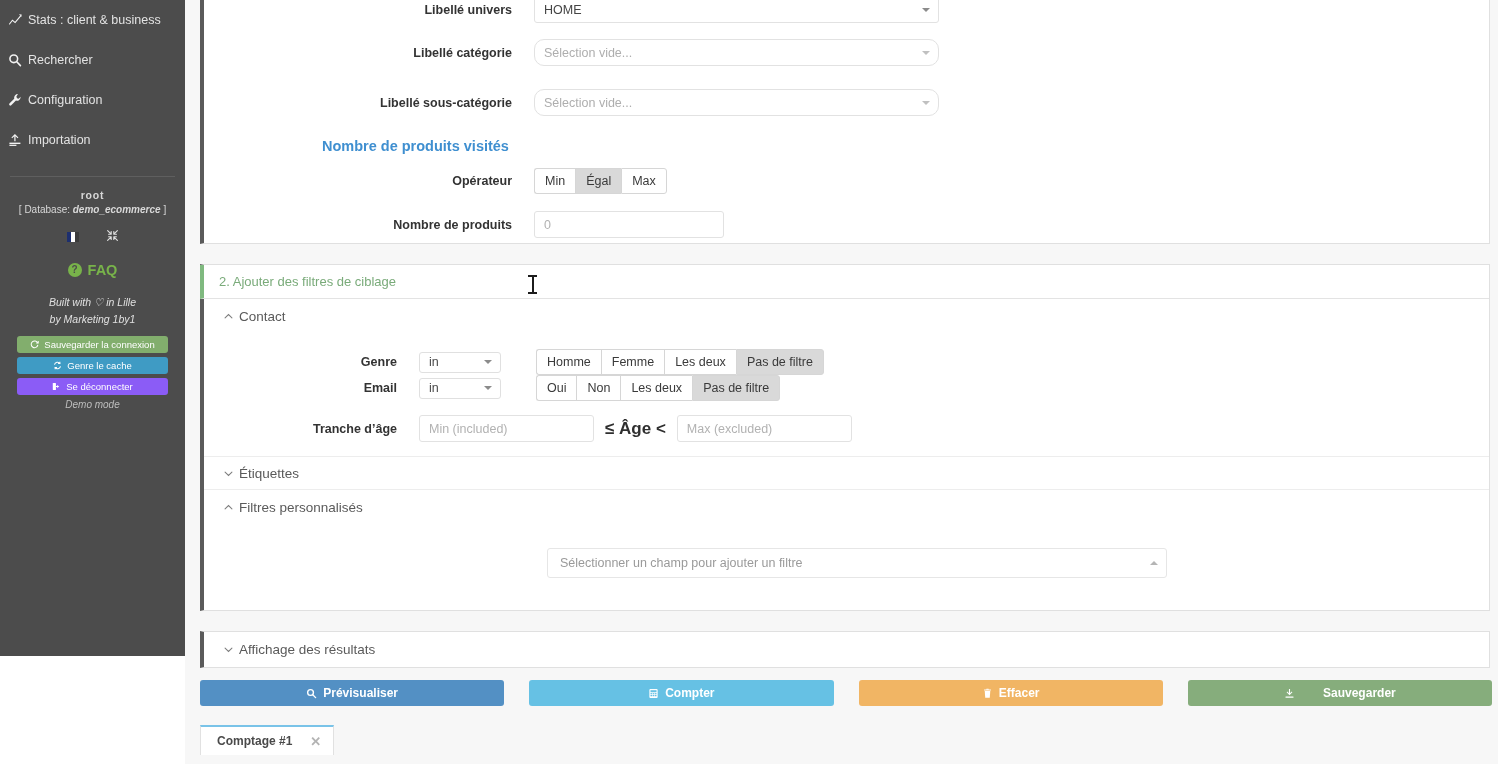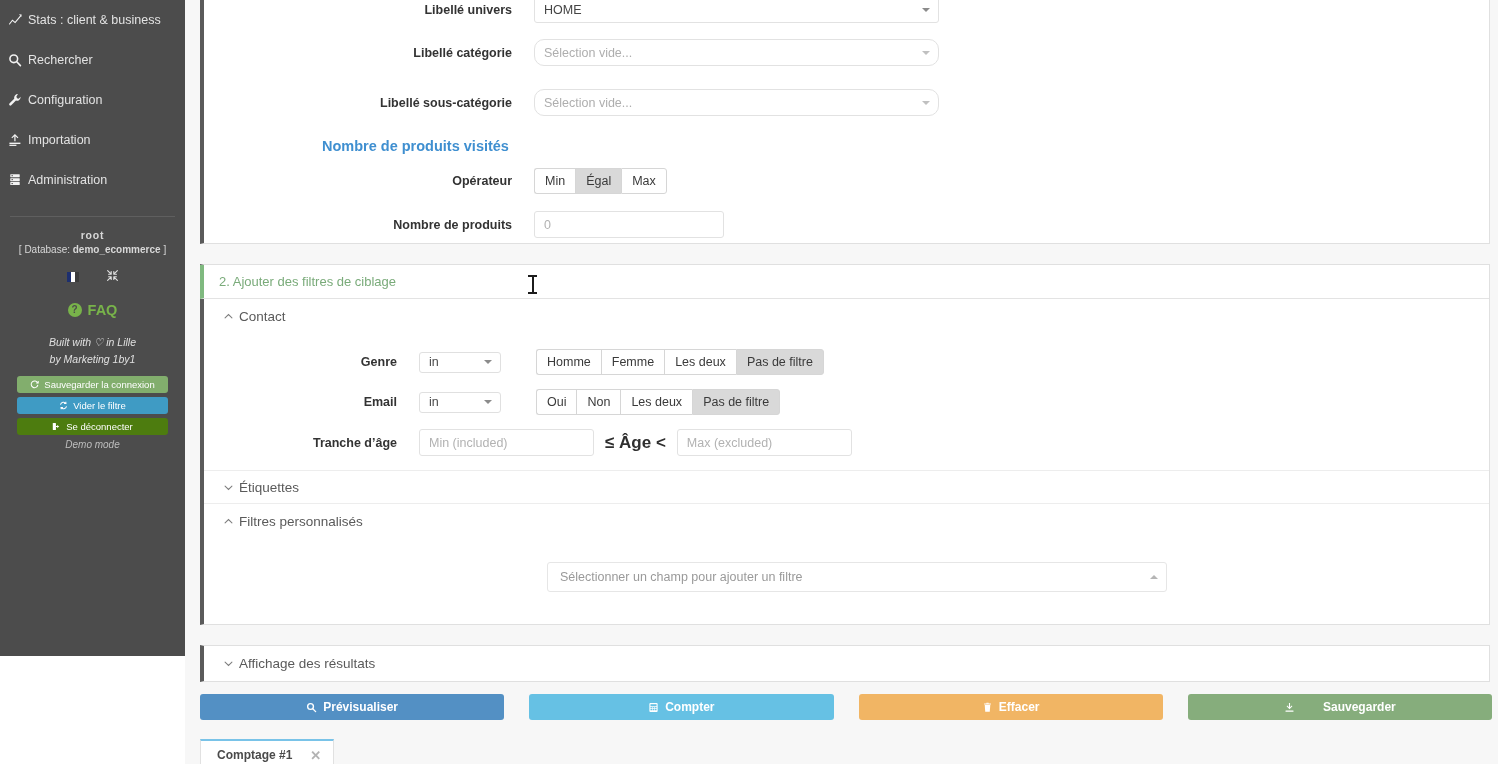--- a/index.html
+++ b/index.html
@@ -46,21 +46,21 @@
     letter-spacing: .4px;
     color: #d8d8d8;
   }
   .side-user b { letter-spacing:.8px; font-weight:700; }
   .side-db {
     text-align: center;
     font-size: 10px;
     color: #d8d8d8;
     margin-top: 3px;
   }
-  .side-db b { font-weight: 700; }
+  .side-db b { font-weight: 700; font-style: italic; }
   .side-icons {
     display: flex; justify-content: center; gap: 26px;
     margin-top: 13px;
     align-items: center;
   }
   .flag-ico { width: 13px; height: 10px; display: flex; border: 0; }
   .flag-ico i { display:block; height:100%; flex:1 1 auto; }
   .flag-b { background:#1d2f6f; } .flag-w { background:#ffffff; } .flag-r { background:#3b3b3b; }
   .compress-ico { color: #e0e0e0; }
 
@@ -84,21 +84,21 @@
   .side-btns { padding: 0 17px; margin-top: 8px; }
   .side-btn {
     display: flex; align-items: center; justify-content: center; gap: 5px;
     height: 17px; border-radius: 3px;
     font-size: 9.5px; color: #ffffff; margin-bottom: 4px;
     cursor: pointer;
   }
   .side-btn svg { display:block; }
   .btn-green  { background: #82ae6d; }
   .btn-blue   { background: #3f9bc4; }
-  .btn-purple { background: #4d7c0f; }
+  .btn-purple { background: #8b5cf6; }
   .demo-mode {
     text-align: center; font-style: italic;
     font-size: 10px; color: #bdbdbd; margin-top: 3px;
   }
 
   
   #main {
     flex: 1 1 auto; height: 764px;
     background: #f7f7f7;
     position: relative;
@@ -331,33 +331,20 @@
     <span class="nav-ico">
       <svg width="14" height="14" viewBox="0 0 16 16" fill="#f2f2f2">
         <path d="M7.2 9.4 V3.6 L4.8 6 L3.9 5.1 L7.9 1.1 L11.9 5.1 L11 6 L8.6 3.6 V9.4 Z"></path>
         <rect x="1.6" y="11" width="12.6" height="1.6"></rect>
         <rect x="1.6" y="13.4" width="8" height="1.4"></rect>
       </svg>
     </span>
     <span class="nav-lbl">Importation</span>
   </div>
 
-  <div class="nav-item">
-    <span class="nav-ico">
-      <svg width="14" height="14" viewBox="0 0 16 16" fill="#f2f2f2">
-        <rect x="2.6" y="1.4" width="10.8" height="3.4" rx=".5"></rect>
-        <rect x="2.6" y="5.9" width="10.8" height="3.4" rx=".5"></rect>
-        <rect x="2.6" y="10.4" width="10.8" height="3.4" rx=".5"></rect>
-        <rect x="4" y="2.5" width="1.6" height="1.2" fill="#4c4c4c"></rect>
-        <rect x="4" y="7" width="1.6" height="1.2" fill="#4c4c4c"></rect>
-        <rect x="4" y="11.5" width="1.6" height="1.2" fill="#4c4c4c"></rect>
-      </svg>
-    </span>
-    <span class="nav-lbl">Administration</span>
-  </div>
 
   <div class="side-div"></div>
 
   <div class="side-user">
     <b>root</b>
   </div>
 
   <div class="side-db">
     <span>[ Database:</span>
     <b>demo_ecommerce</b>
@@ -402,21 +389,21 @@
     </div>
     <div class="side-btn btn-blue">
       <span>
         <svg width="9" height="9" viewBox="0 0 16 16" fill="none" stroke="#fff" stroke-width="1.8">
           <path d="M2.6 6.4 A5.6 5.6 0 0 1 12.6 4.4"></path>
             <path d="M13.4 9.6 A5.6 5.6 0 0 1 3.4 11.6"></path>
           <path d="M12.2 1.4 V4.6 H9"></path>
             <path d="M3.8 14.6 V11.4 H7"></path>
         </svg>
       </span>
-      <span>Vider le filtre</span>
+      <span>Genre le cache</span>
     </div>
     <div class="side-btn btn-purple">
       <span>
         <svg width="9" height="9" viewBox="0 0 16 16" fill="#fff">
           <rect x="1.4" y="1.8" width="5.6" height="12.4" rx="1"></rect>
           <path d="M9 5.2 L12.8 8 L9 10.8 V8.8 H6.8 V7.2 H9 Z"></path>
         </svg>
       </span>
       <span>Se déconnecter</span>
     </div>
@@ -482,21 +469,21 @@
       <span class="chev">
         <svg width="11" height="11" viewBox="0 0 16 16" fill="none" stroke="#7d7d7d" stroke-width="1.5" stroke-linecap="round">
           <path d="M3 10 L8 5.2 L13 10"></path>
         </svg>
       </span>
       <span class="acc-title">Contact</span>
     </div>
 
     <div class="acc-body">
 
-      <div class="form-row" style="margin-bottom:14px">
+      <div class="form-row" style="margin-bottom:0">
         <div class="form-lbl" style="width:215px;flex:0 0 215px">Genre</div>
         <div class="sel-sm">
           <span>in</span>
           <span class="caret"></span>
         </div>
         <div class="btn-group" style="margin-left:35px">
           <div class="bg-btn">Homme</div>
           <div class="bg-btn">Femme</div>
           <div class="bg-btn">Les deux</div>
           <div class="bg-btn active">Pas de filtre</div>

